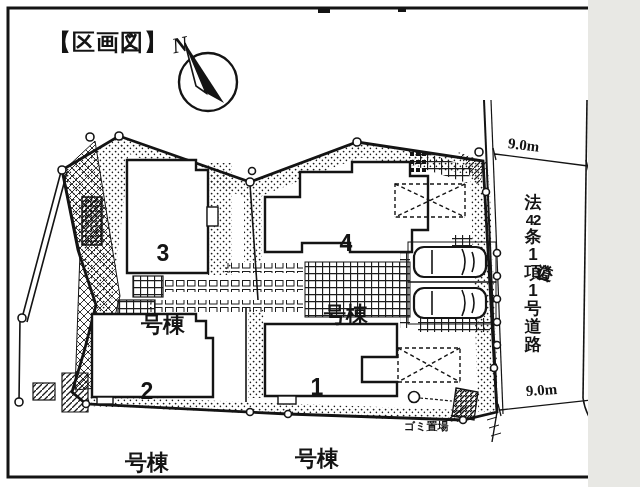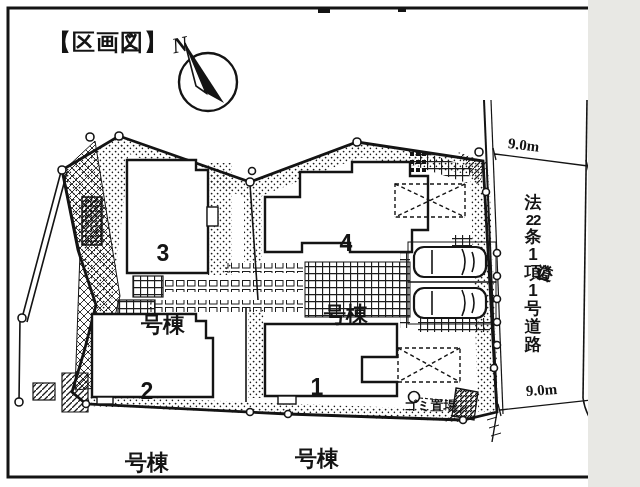--- a/index.html
+++ b/index.html
@@ -18,21 +18,21 @@
   .b2{left:105px;top:331px;}
   .b1{left:275px;top:327px;}
   .vcol{display:flex;flex-direction:column;align-items:center;}
   .road-class{left:519px;top:194px;width:28px;font-size:17px;line-height:1.06;text-align:center;}
   .road-class .tcy{letter-spacing:-1px;font-size:15px;}
   .koudou{left:541px;top:251px;font-size:17px;line-height:1.12;transform:rotate(15deg);}
   .hodou{left:604px;top:305px;font-size:15px;line-height:1.12;transform:rotate(18deg);}
   .dim{font-size:15px;font-family:"Liberation Serif",serif;font-weight:bold;}
   .dim-top{left:508px;top:137px;transform:rotate(7deg);}
   .dim-bottom{left:526px;top:382px;transform:rotate(-4deg);}
-  .gomi{left:404px;top:397px;font-size:13px;}
+  .gomi{left:404px;top:419px;font-size:11px;}
 </style>
 </head>
 <body>
 
 <div class="page">
 
   <svg class="plan-svg" width="640" height="487" viewBox="0 0 640 487">
     <defs>
       <pattern id="stip" width="6" height="6" patternUnits="userSpaceOnUse">
         <circle cx="1.6" cy="1.6" r="0.9" fill="#1c1c1c"></circle>
@@ -217,21 +217,21 @@
     <div class="num">2</div>
     <div>号棟</div>
   </div>
   <div class="lbl bldg b1">
     <div class="num">1</div>
     <div>号棟</div>
   </div>
 
   <div class="lbl vcol road-class">
     <span>法</span>
-    <span class="tcy">22</span>
+    <span class="tcy">42</span>
     <span>条</span>
     <span>1</span>
     <span>項</span>
     <span>1</span>
     <span>号</span>
     <span>道</span>
     <span>路</span>
   </div>
 
   <div class="lbl koudou" style="writing-mode:vertical-rl;text-orientation:upright;">公道</div>

